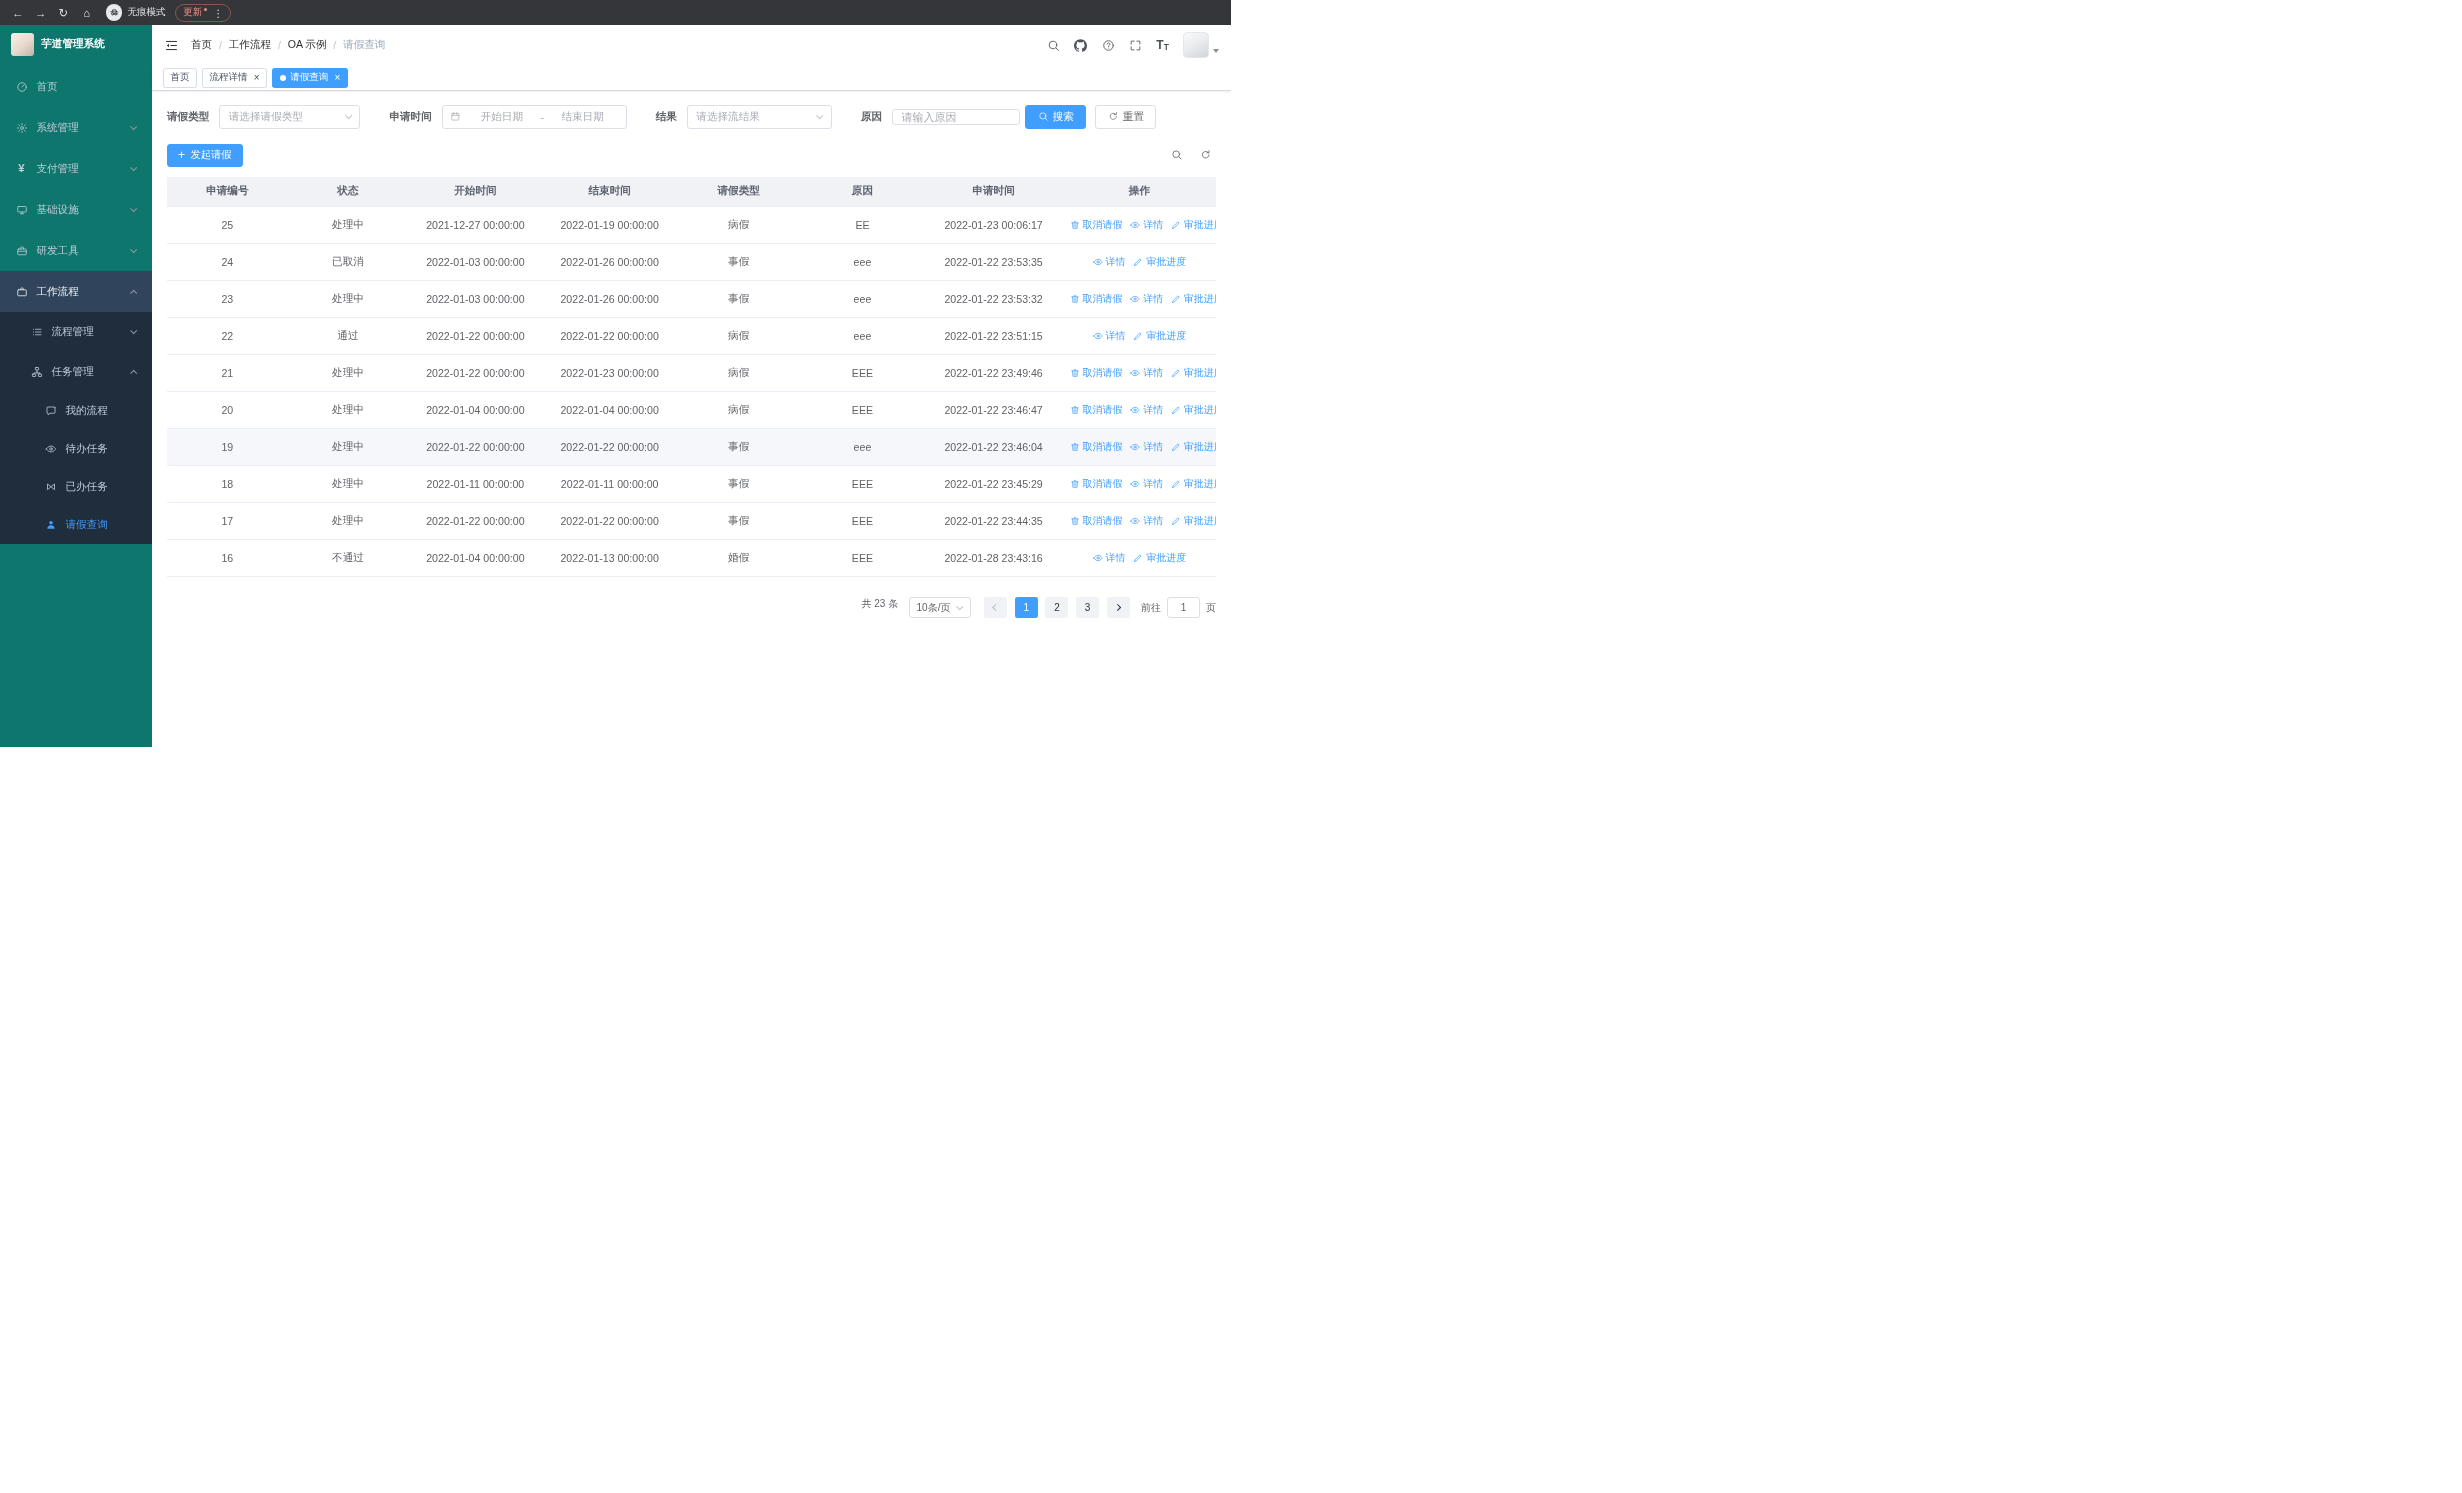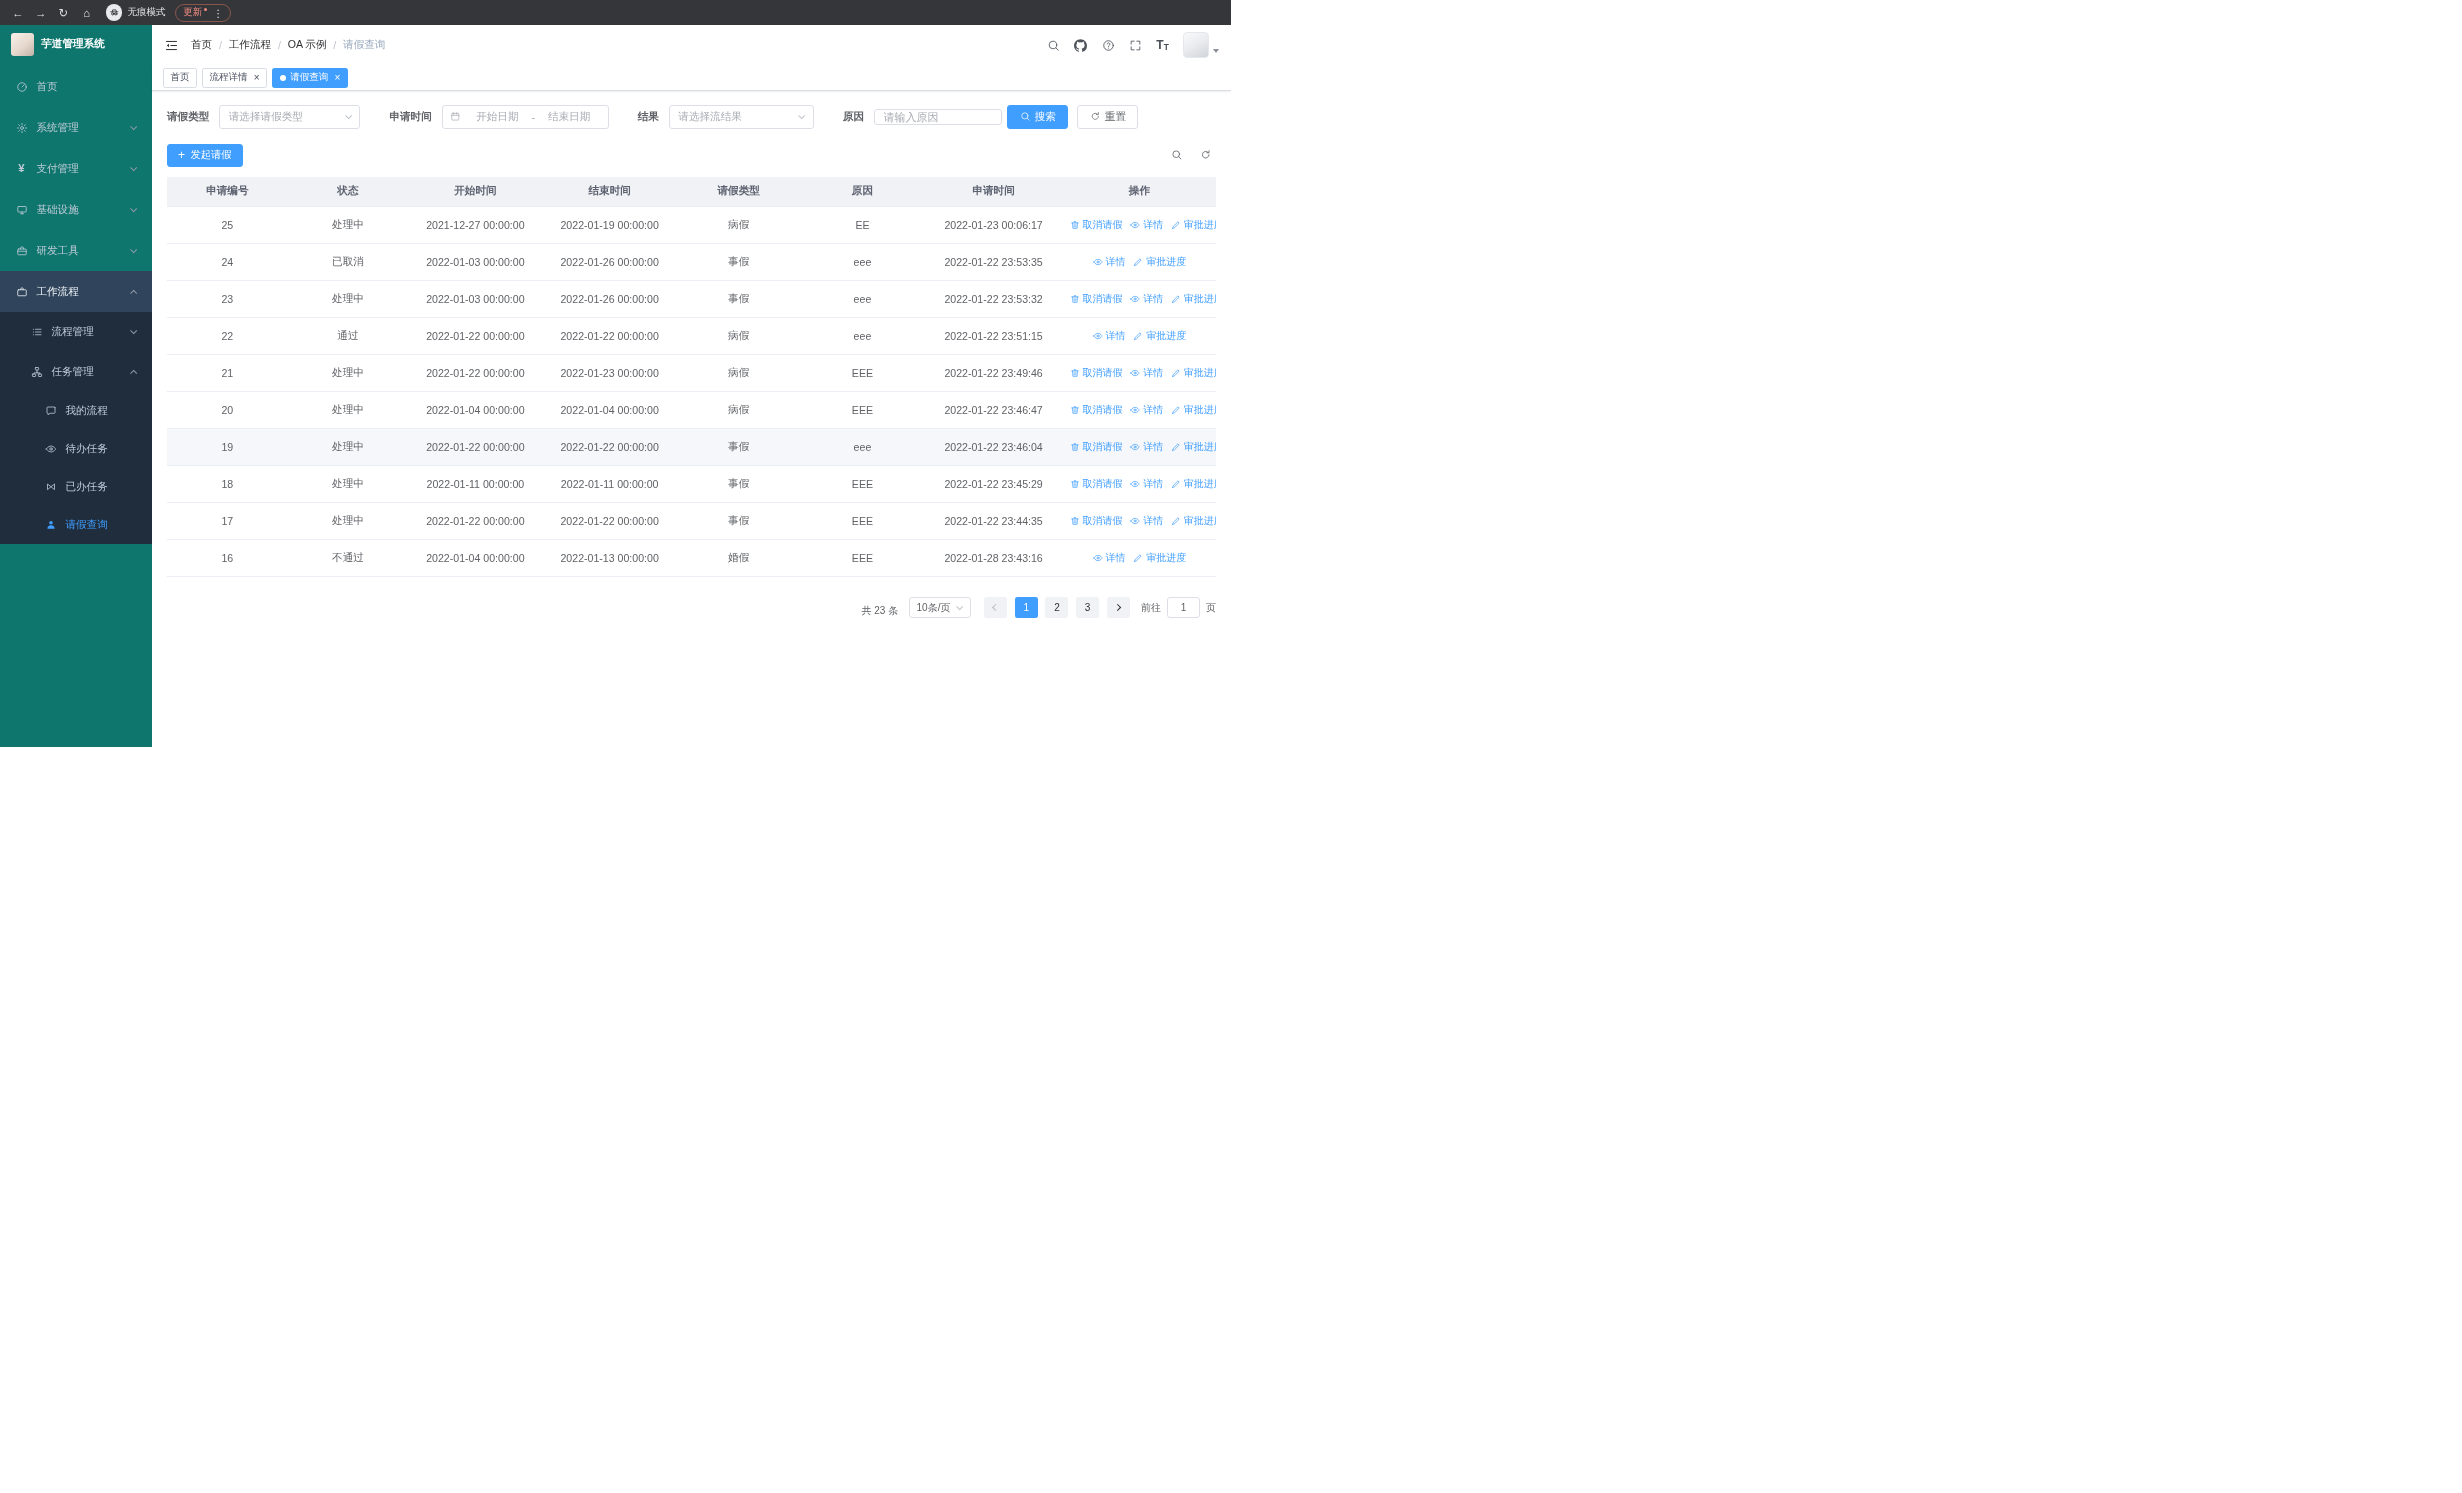--- a/index.html
+++ b/index.html
@@ -75,21 +75,21 @@
 .content{flex:1;padding:13.7px 15px 0;overflow:hidden}
 .filters{display:flex;align-items:center;margin-bottom:15px}
 .flabel{color:#606266;font-weight:600;margin-right:10px;font-size:10.6px;white-space:nowrap}
 .fgroup{display:flex;align-items:center;margin-right:29px}
 .sel{height:24px;border:0.8px solid #dcdfe6;border-radius:3px;background:#fff;display:flex;align-items:center;padding:0 21px 0 8.4px;color:#a8abb2;font-size:10.6px;position:relative;cursor:pointer}
 .schev{position:absolute;right:8.4px;top:50%;width:5.3px;height:5.3px;border-right:1.1px solid #c0c4cc;border-bottom:1.1px solid #c0c4cc;transform:translateY(-70%) rotate(45deg)}
 .w-type{width:141px}
 .w-result{width:145px}
 .inp{height:16px;border:0.8px solid #dcdfe6;border-radius:3px;background:#fff;padding:0 8.4px;color:#606266;font-size:11px;width:128px;outline:none;font-family:inherit}
 .inp::placeholder{color:#a8abb2}
-.drange{height:24px;border:0.8px solid #dcdfe6;border-radius:3px;background:#fff;display:flex;align-items:center;padding:0 7.6px;color:#a8abb2;font-size:10.6px;width:167px;cursor:pointer}
+.drange{height:24px;border:0.8px solid #dcdfe6;border-radius:3px;background:#fff;display:flex;align-items:center;padding:0 7.6px;color:#a8abb2;font-size:10.6px;width:185px;cursor:pointer}
 .drange svg{width:10.6px;height:10.6px;color:#a8abb2;margin-right:5.3px;flex:0 0 10.6px}
 .dph{flex:1;text-align:center;white-space:nowrap}
 .dsep{margin:0 3px;color:#a8abb2}
 .btn{height:24px;border-radius:3px;font-size:10.6px;display:inline-flex;align-items:center;gap:4.6px;padding:0 11.4px;cursor:pointer;border:0.8px solid transparent;white-space:nowrap}
 .btn svg{width:10.6px;height:10.6px}
 .btn-primary{background:#409eff;border-color:#409eff;color:#fff}
 .btn-plain{background:#fff;border-color:#dcdfe6;color:#606266}
 .search-btn{margin-left:5px}
 .reset-btn{margin-left:9px}
 
@@ -101,21 +101,21 @@
 
 
 .table{width:100%;border-collapse:collapse;table-layout:fixed;font-size:10.6px;color:#606266}
 .table th{background:#f0f2f5;height:30px;font-weight:700;color:#5d6270;border-bottom:0.8px solid #ebeef5;text-align:center;padding:0 3px;white-space:nowrap;overflow:hidden}
 .table td{height:37px;border-bottom:0.8px solid #ebeef5;text-align:center;padding:0 3px;white-space:nowrap;overflow:hidden}
 tr.hl td{background:#f5f7fa}
 .op{color:#409eff;font-size:10px;display:inline-flex;align-items:center;gap:3px;margin:0 3.8px;cursor:pointer;vertical-align:middle}
 .op svg{width:10px;height:10px;fill:none;stroke:currentColor;stroke-width:1.7;stroke-linecap:round;stroke-linejoin:round}
 
 
-.pager{display:flex;align-items:flex-end;justify-content:flex-end;margin-top:20px;font-size:10px;color:#606266}
+.pager{display:flex;align-items:flex-start;justify-content:flex-end;margin-top:20px;font-size:10px;color:#606266}
 .ptotal{margin-right:10.6px}
 .psize{height:21px;border:0.8px solid #dcdfe6;border-radius:3px;display:flex;align-items:center;padding:0 20px 0 6.8px;position:relative;color:#606266;cursor:pointer;margin-right:9px;font-size:10px;background:#fff}
 .pbtn{min-width:23px;height:21px;margin:0 3.8px;border-radius:2.3px;background:#f0f2f5;display:inline-flex;align-items:center;justify-content:center;color:#303133;cursor:pointer;font-size:10px;padding:0 3px}
 .pbtn.on{background:#409eff;color:#fff}
 .pbtn.prev{color:#b8bcc4}
 .pchev{width:5.3px;height:5.3px}
 .pchev.left{border-left:1.2px solid currentColor;border-bottom:1.2px solid currentColor;transform:rotate(45deg)}
 .pchev.right{border-right:1.2px solid currentColor;border-top:1.2px solid currentColor;transform:rotate(45deg)}
 .pjump{display:flex;align-items:center;gap:6px;margin-left:7.6px}
 .pjump input{width:33px;height:21px;border:0.8px solid #dcdfe6;border-radius:3px;text-align:center;color:#606266;font-size:10px;font-family:inherit;outline:none}

